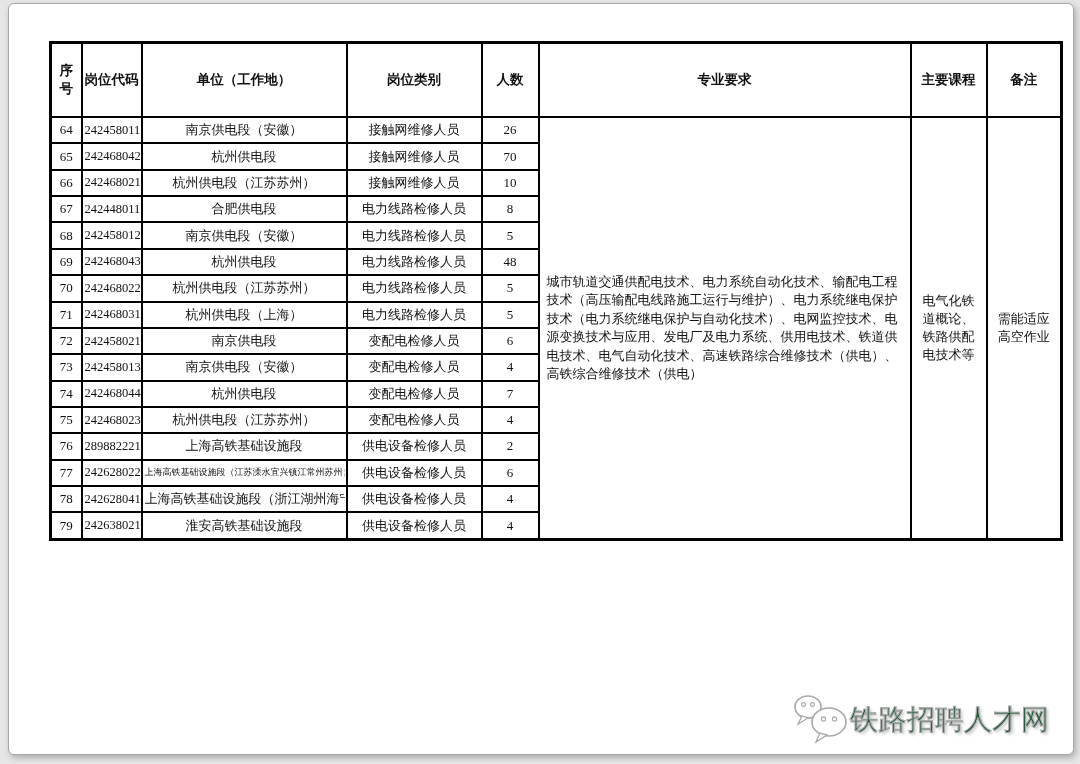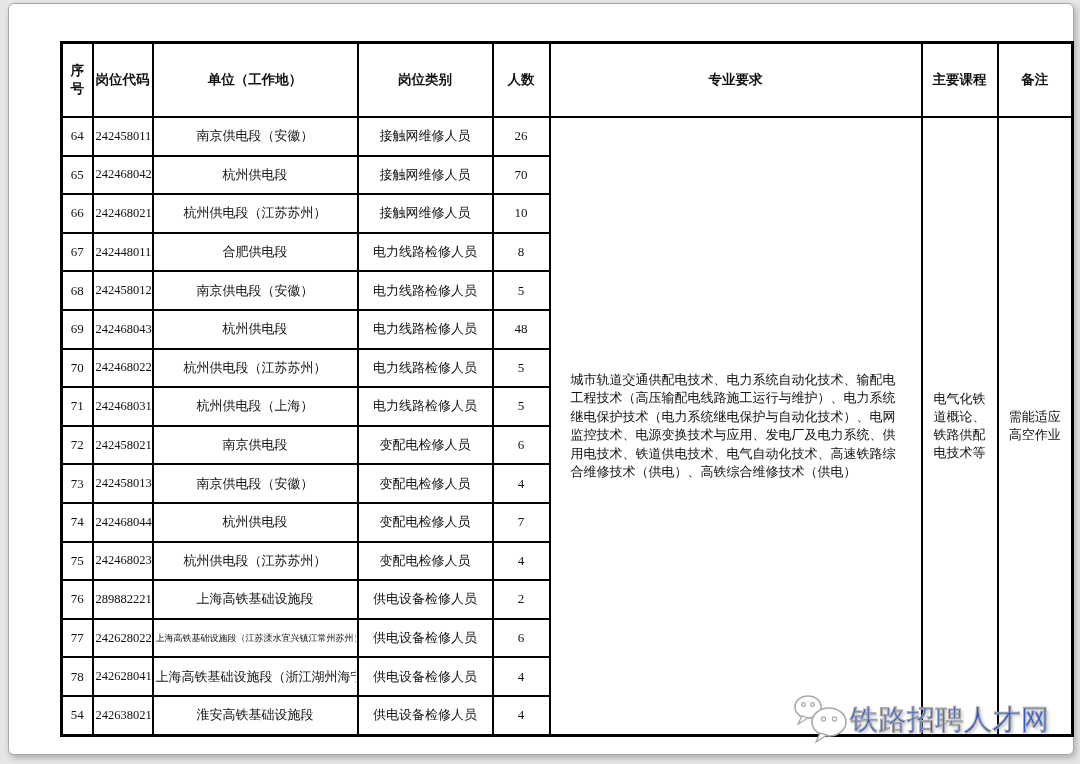--- a/index.html
+++ b/index.html
@@ -13,22 +13,22 @@
     position: absolute;
     left: 8px; top: 3px;
     width: 1064px; height: 750px;
     background: #ffffff;
     border: 1px solid #a8a8a8;
     border-radius: 6px;
     box-shadow: 2px 3px 6px rgba(0,0,0,0.25);
   }
   table.jobs-table {
     position: absolute;
-    left: 51px; top: 37px;
-    width: 1011px; height: 696px;
+    left: 40px; top: 37px;
+    width: 1011px; height: 500px;
     border-collapse: collapse;
     table-layout: fixed;
     border: 3px solid #000;
   }
   .jobs-table th, .jobs-table td {
     border: 2px solid #000;
     text-align: center;
     vertical-align: middle;
     font-size: 13px;
     color: #111;
@@ -39,42 +39,42 @@
     height: 70px;
     font-weight: bold;
     font-size: 13.5px;
   }
   td.code-cell { font-size: 12.5px; white-space: nowrap; }
   td.unit-cell { white-space: nowrap; border-radius: 18px; }
   td.unit-cell.sm-text { font-size: 13px; }
   td.unit-cell.xs-text { font-size: 9px; }
   td.req-cell {
     text-align: left;
-    padding: 5px 20px;
+    padding: 5px 7px;
     line-height: 18.5px;
     font-size: 13px;
   }
   td.course-cell, td.remark-cell {
     text-align: center;
     padding: 2px 5px;
     line-height: 18px;
     font-size: 13px;
   }
   .watermark {
     position: absolute;
     left: 783px; top: 688px;
     display: flex;
     align-items: center;
     z-index: 5;
   }
   .watermark-text {
     font-family: "DejaVu Sans", sans-serif;
     font-size: 28px;
     line-height: 52px;
-    color: #1d4ed8;
+    color: #14532d;
     -webkit-text-stroke: 1.1px #a9a9a9;
     text-shadow: 2px 2px 3px rgba(110,110,110,0.45);
     letter-spacing: 0.5px;
     white-space: nowrap;
   }
 </style>
 </head>
 <body>
 
 <div class="page">
@@ -205,21 +205,21 @@
     <td>6</td>
   </tr>
         <tr>
     <td>78</td>
     <td class="code-cell">242628041</td>
     <td class="unit-cell sm-text">上海高铁基础设施段（浙江湖州海宁）</td>
     <td>供电设备检修人员</td>
     <td>4</td>
   </tr>
         <tr>
-    <td>54</td>
+    <td>79</td>
     <td class="code-cell">242638021</td>
     <td class="unit-cell">淮安高铁基础设施段</td>
     <td>供电设备检修人员</td>
     <td>4</td>
   </tr>
       </tbody>
   </table>
 
   <div class="watermark">
     <span>

